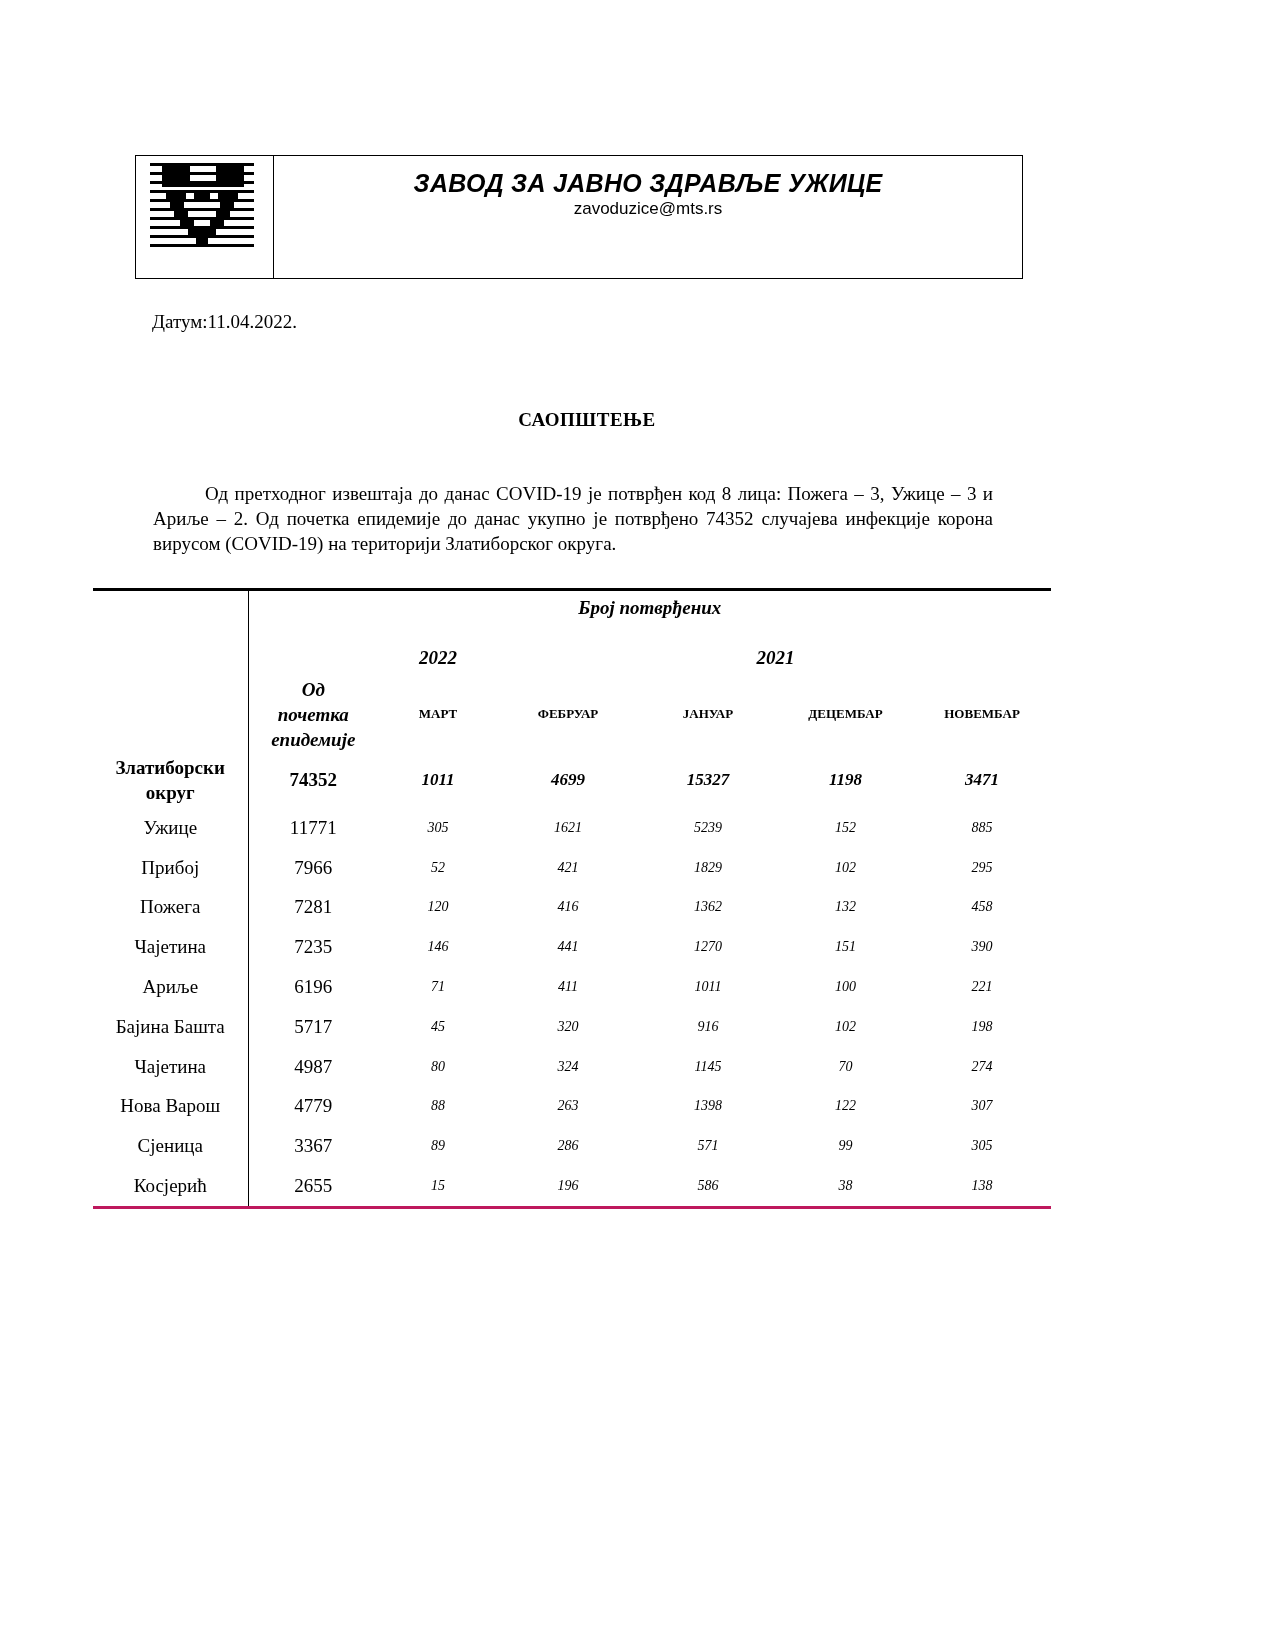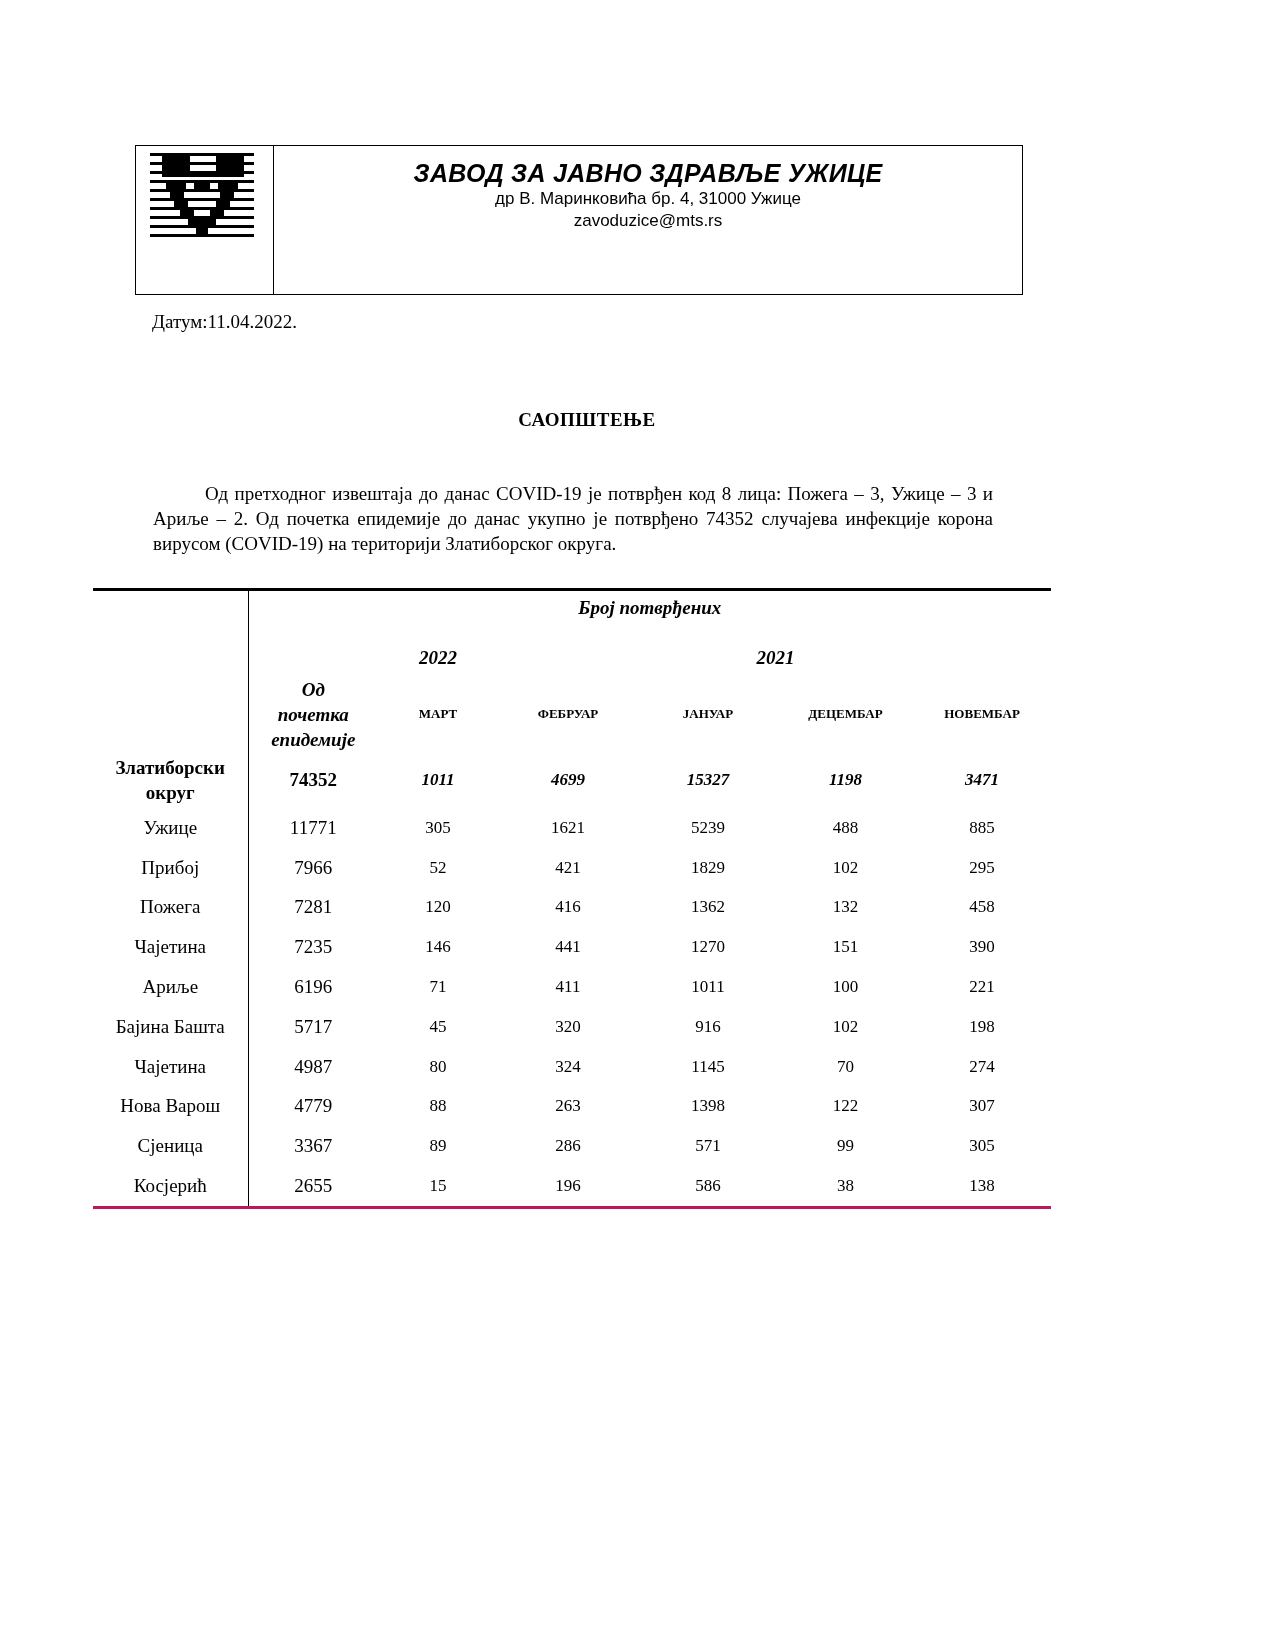--- a/index.html
+++ b/index.html
@@ -1,18 +1,18 @@
 <!DOCTYPE html>
 <html><head>
 <meta charset="utf-8">
 <style>
   html, body { margin: 0; padding: 0; background: #ffffff; }
   body { width: 1275px; height: 1650px; position: relative; font-family: "Liberation Serif", serif; color: #000; overflow: hidden; }
 
-  .letterhead { position: absolute; left: 135px; top: 145px; width: 888px; height: 150px; border: 1.5px solid #000; box-sizing: border-box; display: flex; }
+  .letterhead { position: absolute; left: 135px; top: 155px; width: 888px; height: 124px; border: 1.5px solid #000; box-sizing: border-box; display: flex; }
   .logo-cell { width: 137px; border-right: 1.5px solid #000; position: relative; }
   .logo-cell svg { position: absolute; left: 12px; top: 4px; }
   .lh-text { flex: 1; text-align: center; font-family: "Liberation Sans", sans-serif; padding-top: 12px; }
   .lh-title { font-size: 25px; font-weight: bold; font-style: italic; letter-spacing: 0.3px; line-height: 30px; }
   .lh-line { font-size: 17px; line-height: 22px; }
 
   .date { position: absolute; left: 152px; top: 311px; font-size: 19px; }
   .heading { position: absolute; left: 0; width: 1150px; top: 409px; text-align: center; font-size: 19px; font-weight: bold; letter-spacing: 0.5px; margin-left: 12px; }
   .body-text { position: absolute; left: 153px; top: 481px; width: 840px; font-size: 19px; line-height: 25px; text-align: justify; text-indent: 52px; }
 
@@ -23,21 +23,21 @@
   .c1 { width: 130px; } .c2 { width: 120px; } .c3 { width: 140px; } .c4 { width: 140px; } .c5 { width: 135px; } .c6 { width: 138px; }
   .hdr-group { font-style: italic; font-weight: bold; font-size: 19px; height: 34px; }
   .hdr-spacer { height: 15px; }
   .hdr-year { font-style: italic; font-weight: bold; font-size: 19px; height: 36px; }
   .hdr-month { font-weight: bold; font-size: 13px; height: 76px; }
   .hdr-since { font-style: italic; font-weight: bold; font-size: 19px; line-height: 25px; }
   .total-row td { font-size: 19px; font-weight: bold; height: 56px; }
   .total-row td.it { font-style: italic; font-size: 17px; }
   .total-name { line-height: 25px; }
   .data-row td { height: 39.8px; font-size: 19px; }
-  .data-row td.it { font-size: 17px; }
+  .data-row td.it { font-style: italic; font-size: 14px; }
 </style>
 </head>
 <body>
 
 <div class="letterhead">
   <div class="logo-cell">
     <svg width="110" height="95" viewBox="0 0 110 95">
       <g fill="#000">
         <rect x="2" y="3" width="104" height="3"></rect>
         <rect x="2" y="12" width="104" height="3"></rect>
@@ -61,21 +61,20 @@
         <rect x="68" y="51" width="14" height="9"></rect>
         <rect x="32" y="60" width="14" height="9"></rect>
         <rect x="62" y="60" width="14" height="9"></rect>
         <rect x="40" y="69" width="28" height="9"></rect>
         <rect x="48" y="78" width="12" height="9"></rect>
       </g>
     </svg>
   </div>
   <div class="lh-text">
     <div class="lh-title">ЗАВОД ЗА ЈАВНО ЗДРАВЉЕ УЖИЦЕ</div>
-    <div class="lh-line">др В. Маринковића бр. 4, 31000 Ужице</div>
     <div class="lh-line">zavoduzice@mts.rs</div>
   </div>
 </div>
 
 <div class="date">Датум:11.04.2022.</div>
 <div class="heading">САОПШТЕЊЕ</div>
 <div class="body-text">Од претходног извештаја до данас COVID-19 је потврђен код 8 лица: Пожега – 3, Ужице – 3 и Ариље – 2. Од почетка епидемије до данас укупно је потврђено 74352 случајева инфекције корона вирусом (COVID-19) на територији Златиборског округа.</div>
 
 <div class="table-wrap">
   <table>
@@ -128,21 +127,21 @@
         <td class="it">15327</td>
         <td class="it">1198</td>
         <td class="it">3471</td>
       </tr>
     <tr class="data-row">
           <td class="col-name">Ужице</td>
           <td>11771</td>
           <td class="it">305</td>
           <td class="it">1621</td>
           <td class="it">5239</td>
-          <td class="it">488</td>
+          <td class="it">152</td>
           <td class="it">885</td>
         </tr>
         <tr class="data-row">
           <td class="col-name">Прибој</td>
           <td>7966</td>
           <td class="it">52</td>
           <td class="it">421</td>
           <td class="it">1829</td>
           <td class="it">102</td>
           <td class="it">295</td>

